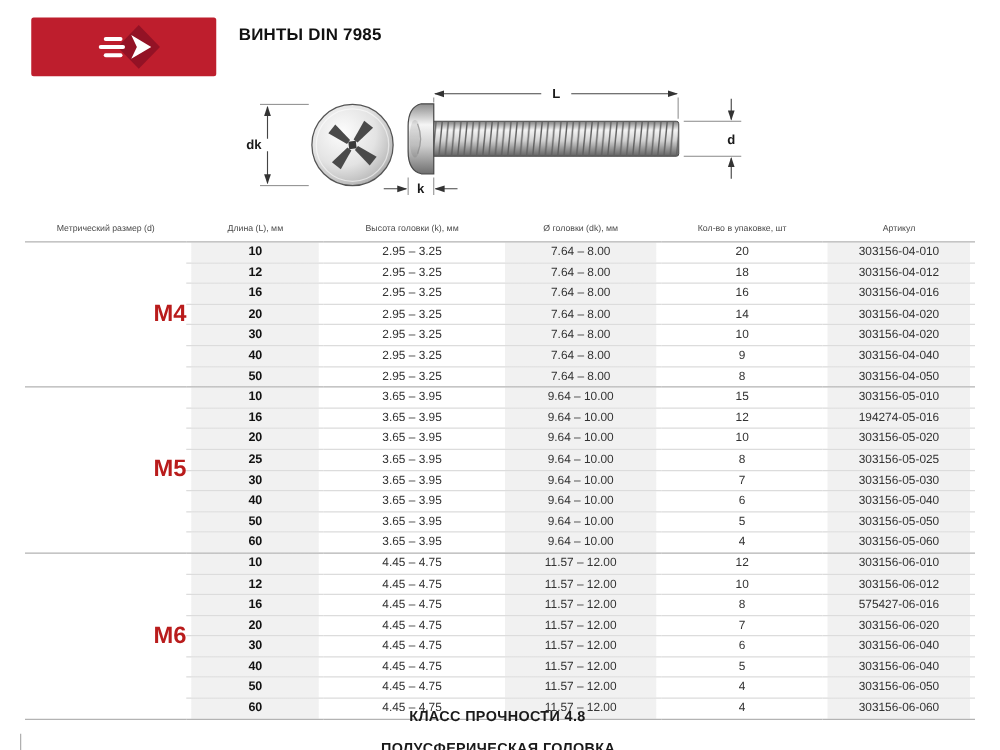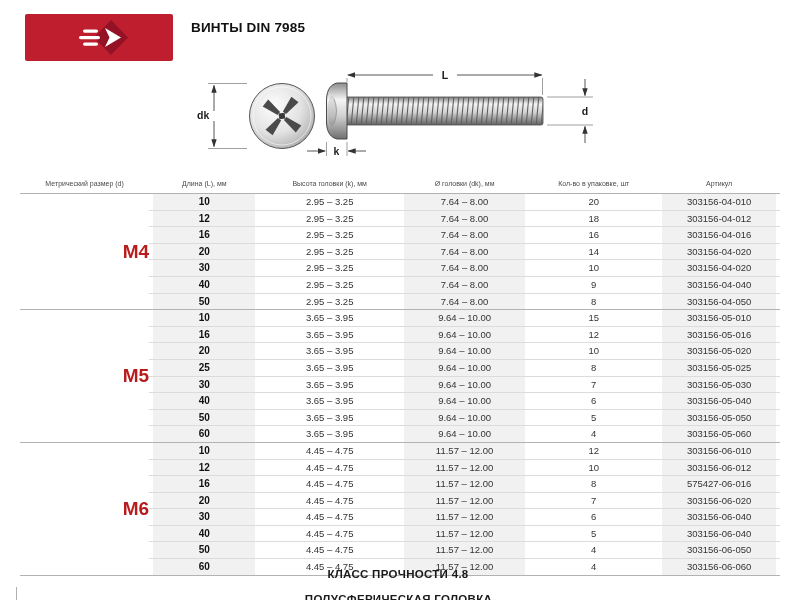--- a/index.html
+++ b/index.html
@@ -231,21 +231,21 @@
         <td>3.65 – 3.95</td>
         <td class="stripe">9.64 – 10.00</td>
         <td>15</td>
         <td class="stripe">303156-05-010</td>
       </tr>
       <tr class="sep">
         <td class="c-len stripe">16</td>
         <td>3.65 – 3.95</td>
         <td class="stripe">9.64 – 10.00</td>
         <td>12</td>
-        <td class="stripe">303156-05-016</td>
+        <td class="stripe">194274-05-016</td>
       </tr>
       <tr class="sep">
         <td class="c-len stripe">20</td>
         <td>3.65 – 3.95</td>
         <td class="stripe">9.64 – 10.00</td>
         <td>10</td>
         <td class="stripe">303156-05-020</td>
       </tr>
       <tr class="sep">
         <td class="c-len stripe">25</td>

